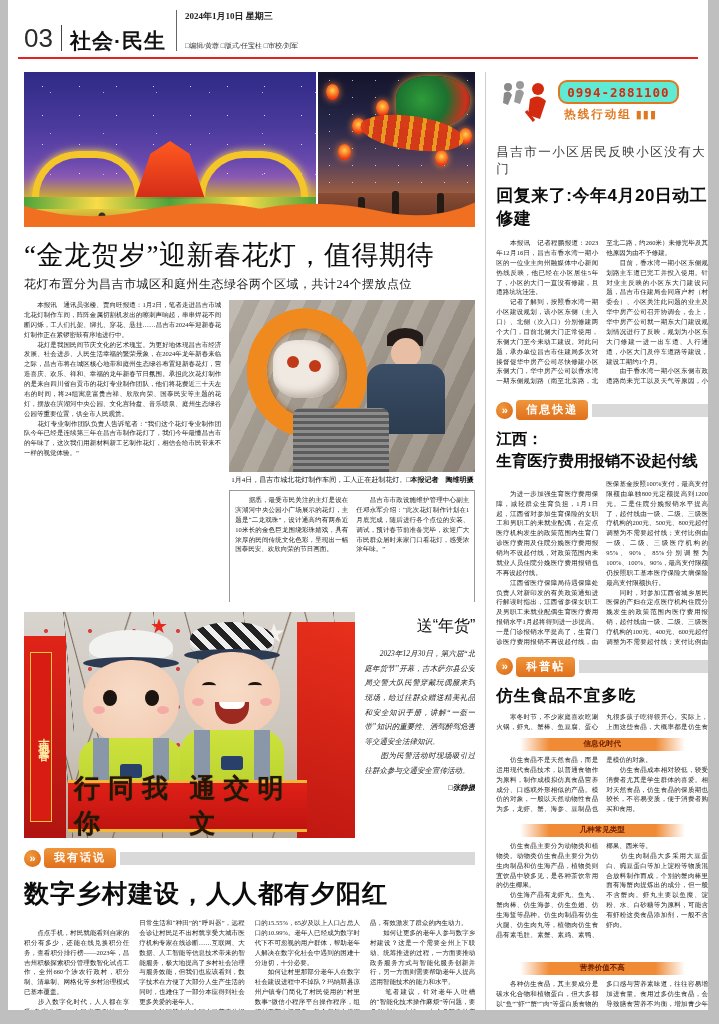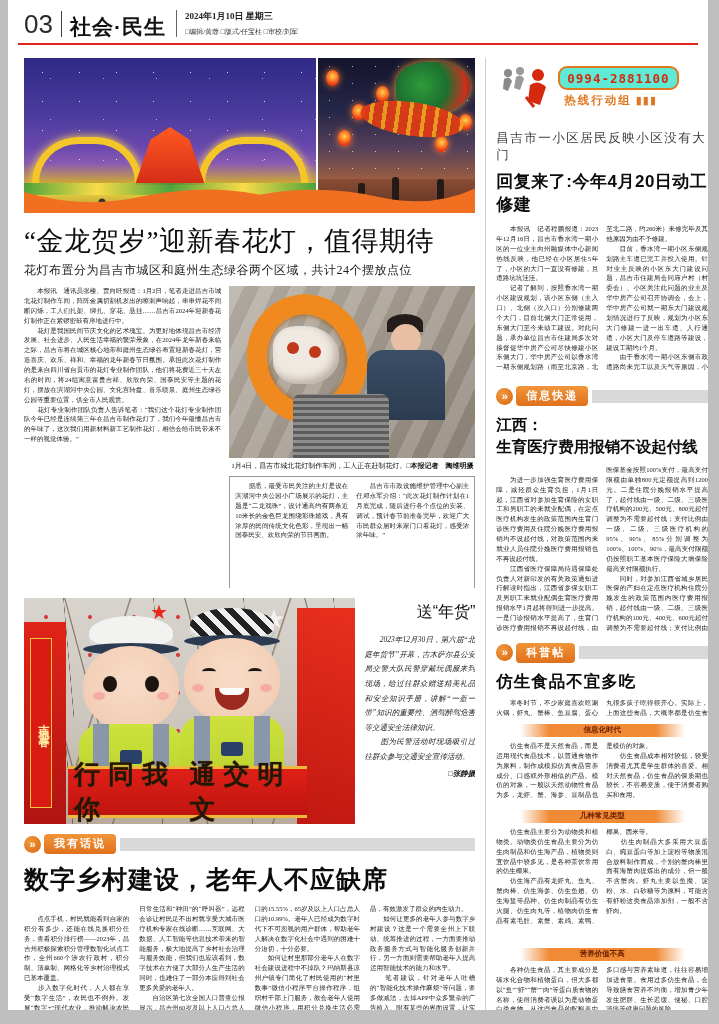--- a/index.html
+++ b/index.html
@@ -7,21 +7,21 @@
   body { background:#bfbfbf; font-family:"Liberation Serif","DejaVu Serif",serif; }
   .sheet { position:absolute; left:8px; top:0; width:700px; height:1010px; background:#ffffff; overflow:hidden; }
 
   
   .hdr { display:flex; align-items:flex-end; padding:10px 16px 0 16px; }
   .hdr .pnum { font-family:"Liberation Sans",sans-serif; font-size:26px; color:#2b2b2b; font-weight:400; line-height:1; }
   .hdr .vbar { width:1px; height:26px; background:#444; margin:0 8px; }
   .hdr .sect { font-family:"Liberation Sans",sans-serif; font-size:21px; font-weight:700; color:#111; line-height:1; letter-spacing:1px; }
   .hdr .dateblock { margin-left:10px; border-left:1px solid #666; padding-left:8px; }
   .hdr .date { font-size:9px; font-weight:700; color:#222; }
-  .hdr .staff { font-size:7px; color:#333; margin-top:4px; }
+  .hdr .staff { font-size:7px; color:#333; margin-top:18px; }
   .hdr .flex { flex:1; }
   .hdr .masthead { font-size:25px; font-weight:700; font-style:italic; color:#c01818; letter-spacing:2px; }
   .redline { height:2px; background:#e2241c; margin:6px 10px 0 10px; }
 
   
   .content { display:flex; padding-left:16px; margin-top:13px; height:952px; }
   .leftcol { width:452px; height:100%; overflow:hidden; }
   .coldiv { width:1px; background:#ccc; margin:0 10px; }
   .rightcol { width:212px; height:100%; overflow:hidden; }
 
@@ -266,21 +266,21 @@
 　　图为民警活动时现场吸引过往群众参与交通安全宣传活动。</div>
           <div class="fest-credit">□张静摄</div>
         </div>
       </div>
 
       <div class="badge-row">
         <div class="badge-cir">»</div>
         <div class="badge-lab">我有话说</div>
         <div class="badge-bar"></div>
       </div>
-      <div class="op-head">数字乡村建设，老年人不应缺席</div>
+      <div class="op-head">数字乡村建设，人人都有夕阳红</div>
       <div class="op-body tiny cols4">
         <span>　　点点手机，村民就能看到自家的积分有多少，还能在线兑换积分任务，查看积分排行榜——2023年，昌吉州积极探索积分管理数智化试点工作，全州660个涉农行政村，积分制、清单制、网格化等乡村治理模式已基本覆盖。
 　　步入数字化时代，人人都在享受“数字生活”，农民也不例外。发展“数字+”现代农业，推动解决农民日常生活和“种田”的“呼叫器”，远程会诊让村民足不出村就享受大城市医疗机构专家在线诊断……互联网、大数据、人工智能等信息技术带来的智能服务，极大地提高了乡村社会治理与服务效能，但我们也应该看到，数字技术在方便了大部分人生产生活的同时，也难住了一部分本应得到社会更多关爱的老年人。
 　　自治区第七次全国人口普查公报显示，昌吉州60岁及以上人口占总人口的15.55%，65岁及以上人口占总人口的10.99%。老年人已经成为数字时代下不可忽视的用户群体，帮助老年人解决在数字化社会中遇到的困难十分迫切，十分必要。
 　　如何让村里那部分老年人在数字社会建设进程中不掉队？玛纳斯县凉州户镇专门简化了村民使用的“村里数事”微信小程序平台操作程序，组织村干部上门服务，教会老年人使用微信小程序，用积分兑换生活必需品，有效激发了群众的内生动力。
 　　如何让更多的老年人参与数字乡村建设？这是一个需要全州上下联动、统筹推进的过程，一方面要推动政务服务方式与智能化服务创新并行，另一方面则需要帮助老年人提高运用智能技术的能力和水平。
 　　笔者建议，针对老年人吐槽的“智能化技术操作麻烦”等问题，要多做减法，去掉APP中众多繁杂的广告植入、附有某些的界面设置，让实际效果的操作步骤更简化；针对老人容易受到引诱上当受骗的电信问题，则多做加法，增加虚假信息拦截功能等；针对老年人常用的APP，要将字体放大，让操作更简单，让“适老化”绝不是“遗老”，让老人感到自己“能行”；针对老年人对智能技术怕怵的问题，要有针对性地开展一些培训，手把手教会他们使用智能技术——唯有把这些细节都用心做好，鼓励、助力农村老人追赶社会生活的变化，融入网络、拥抱网络，他们才会成为数字乡村建设的一道风景。
 　　少年莫笑白头翁，人人都有夕阳红。信息化时代，参与数字乡村建设，老年人不应缺席。当智能科技与老年人朝夕相处时，未来乡村的数字化科技将优化并温暖更多老年人生活，让越来越多的老年人享受到时代发展红利。</span>
         
       </div>

